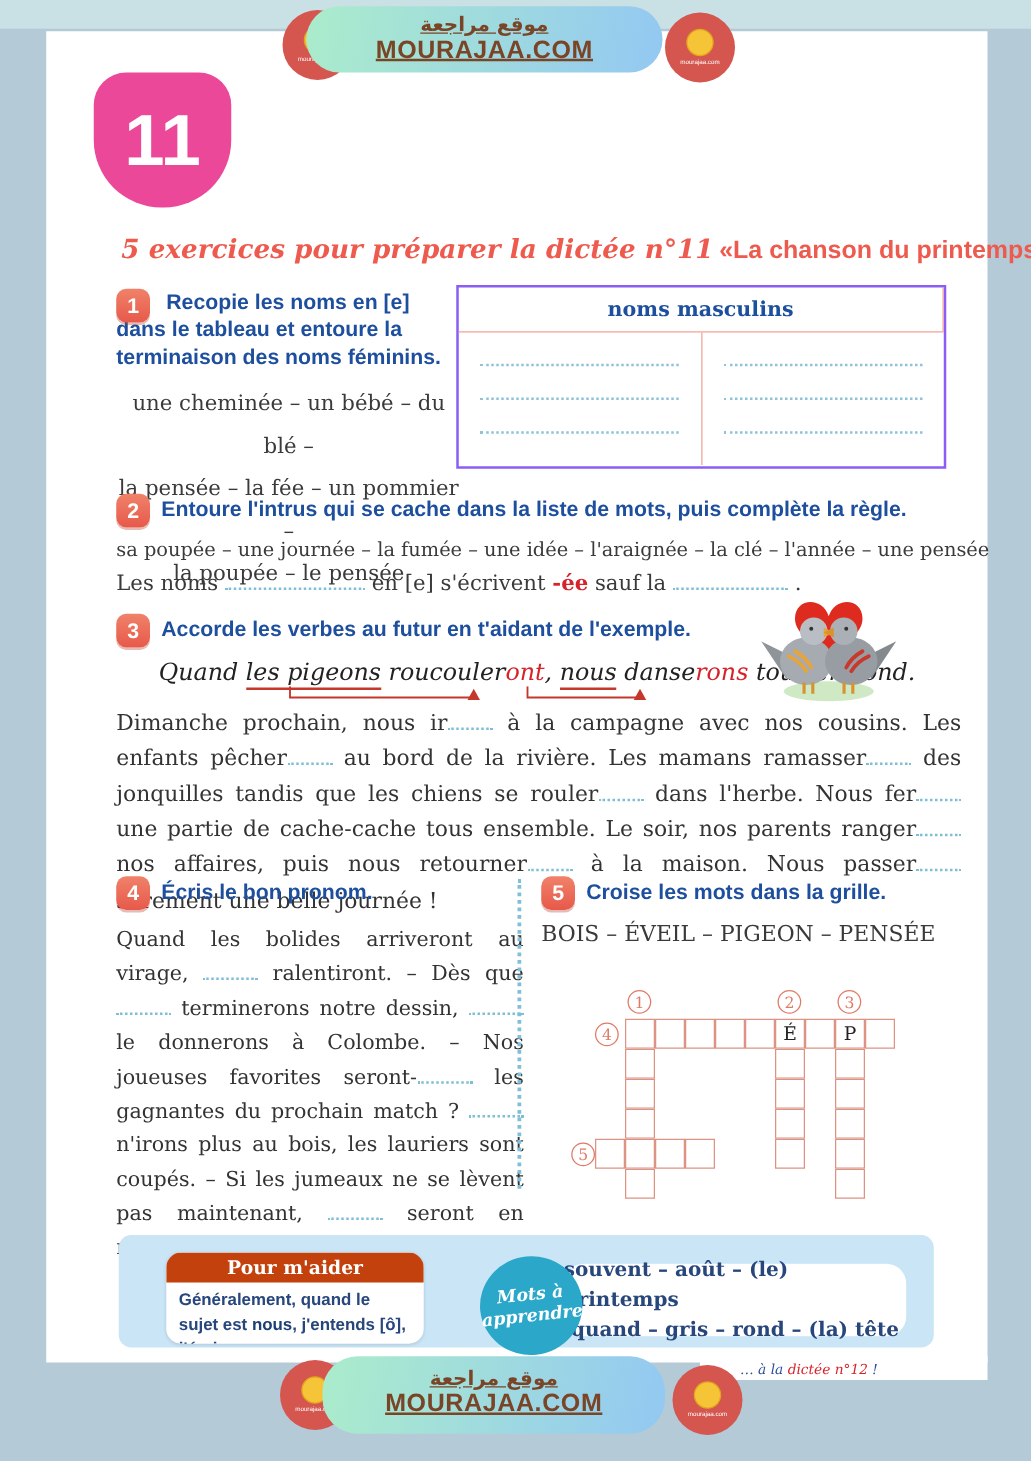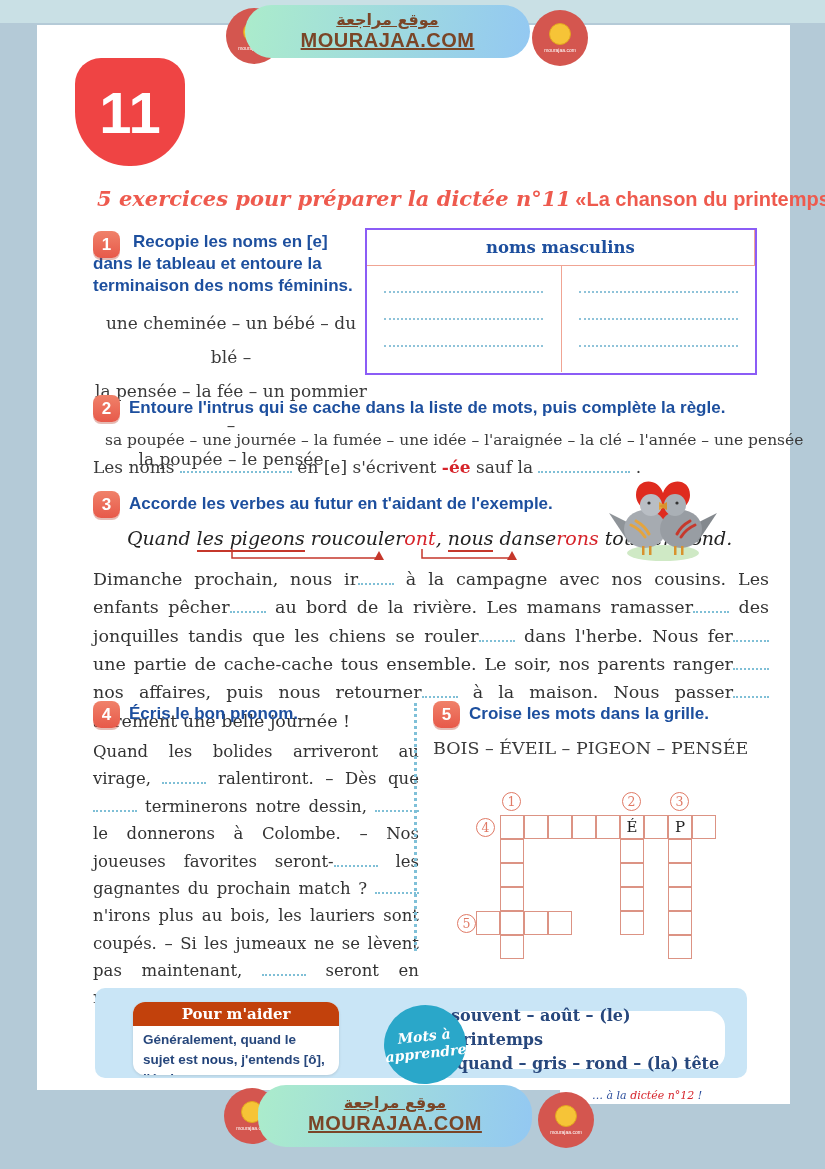--- a/index.html
+++ b/index.html
@@ -21,21 +21,21 @@
   .logocircle .dot{width:20px;height:20px;border-radius:50%;background:#f6c437;border:1px solid #e2a51f;}
   .logocircle .small{font-size:5px;color:#fff;}
 
   
   .titlepanel{position:absolute;left:58px;top:35px;width:652px;height:103px;background:#fcebe7;
               border-radius:18px;padding:9px 0 0 122px;box-sizing:border-box;}
   .titleline{display:flex;align-items:center;height:43px;}
   .bullet{width:14px;height:14px;border-radius:50%;background:#ee6b58;margin-right:13px;flex:none;}
   .t{font-size:30px;font-weight:bold;color:#1d4f9e;letter-spacing:.2px;white-space:pre;}
   .redtxt{color:#d6232a;}
-  .lessonnum{position:absolute;left:38px;top:33px;width:110px;height:108px;background:#ef4444;
+  .lessonnum{position:absolute;left:38px;top:33px;width:110px;height:108px;background:#ec4899;
              border-radius:26px 26px 54px 54px;color:#fff;font-size:58px;font-weight:bold;
              display:flex;align-items:center;justify-content:center;z-index:2;}
 
   .subtitle{position:absolute;left:60px;top:161px;width:668px;color:#ee5a4e;white-space:nowrap;}
   .script{font-family:"DejaVu Serif",serif;font-style:italic;font-weight:bold;font-size:21px;}
   .subbold{font-weight:bold;font-size:20px;}
 
   .numbadge{display:inline-block;width:27px;height:27px;border-radius:8px;flex:none;
             background:linear-gradient(#f0826a,#e7594a);color:#fff;font-size:17px;font-weight:bold;
             text-align:center;line-height:27px;text-indent:0;box-shadow:0 2px 0 rgba(180,60,40,.35);}
@@ -57,21 +57,21 @@
   .thead div{flex:1;text-align:center;font-family:"DejaVu Serif",serif;font-weight:bold;font-size:16.5px;
              color:#1d4f9e;line-height:35px;}
   .thead div:first-child{border-right:1.5px solid #f0a493;}
   .tbody{display:flex;height:106px;}
   .tcol{flex:1;display:flex;flex-direction:column;justify-content:space-evenly;align-items:center;}
   .tcol:first-child{border-right:1.5px solid #f0a493;}
   .dotline{width:82%;border-bottom:2px dotted #8fc3d9;height:0;}
 
   
   .ex2{position:absolute;left:56px;top:370px;width:676px;}
-  .ex2 .words{margin-top:9px;font-size:15.5px;white-space:nowrap;margin-left:12px;}
+  .ex2 .words{margin-top:9px;font-size:15.5px;white-space:nowrap;}
   .ex2 .rule{margin-top:8px;font-size:17px;}
 
   
   .ex3{position:absolute;left:56px;top:466px;width:676px;}
   .example{position:relative;margin:9px 0 0 34px;font-family:"DejaVu Serif",serif;font-style:italic;
            font-size:19px;color:#222;}
   .uline{border-bottom:2px solid #c5372b;padding-bottom:1px;}
   .connsvg{display:block;margin-left:34px;}
   .para3{margin-top:3px;font-family:"DejaVu Serif",serif;font-size:17.5px;color:#333;
          line-height:1.62;text-align:justify;}

